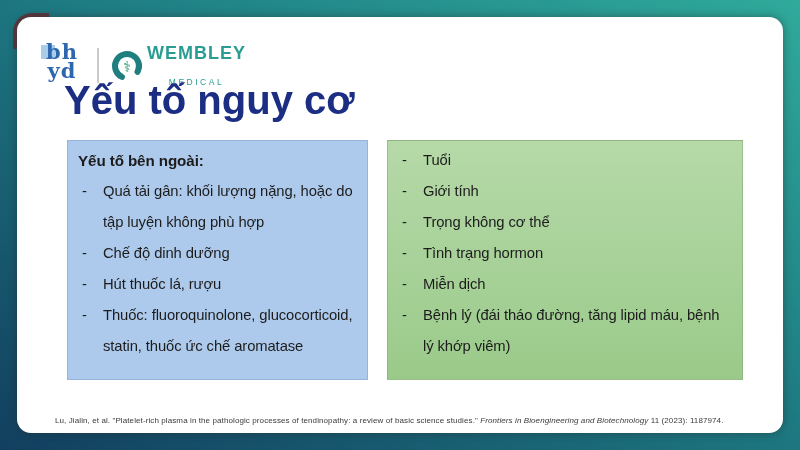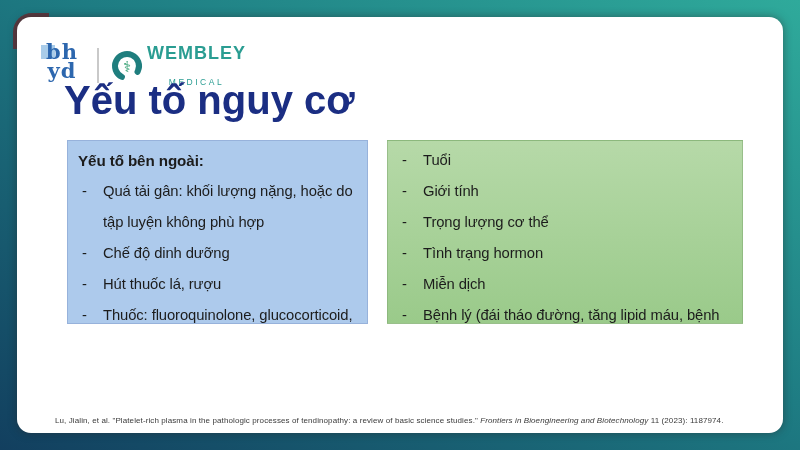--- a/index.html
+++ b/index.html
@@ -38,21 +38,21 @@
   .page-title{
     position:absolute; left:64px; top:78px; z-index:3;
     font-size:40px; font-weight:bold; color:#1b2e83; letter-spacing:0;
   }
 
   .boxes{
     position:absolute; left:67px; top:140px; width:676px; height:252px;
     display:flex; gap:19px; z-index:3;
   }
   .factor-box{
-    height:184px; padding:4px 10px 12px 10px; overflow:hidden;
+    height:240px; padding:4px 10px 12px 10px; overflow:hidden;
     font-size:14.8px; color:#1c1c1c; letter-spacing:-0.1px;
   }
   .factor-box .heading{ font-weight:bold; line-height:31px; font-size:15.2px; }
   .bullet-item{ display:flex; line-height:31px; }
   .bullet-dash{ flex:0 0 25px; padding-left:4px; }
   .bullet-text{ flex:1; }
 
   .box-external{
     width:301px; background:#adcaec; border:1px solid rgba(140,165,210,0.65);
   }
@@ -121,21 +121,21 @@
       <div class="bullet-item">
         <span class="bullet-dash">-</span>
         <span class="bullet-text">Tuổi</span>
       </div>
       <div class="bullet-item">
         <span class="bullet-dash">-</span>
         <span class="bullet-text">Giới tính</span>
       </div>
       <div class="bullet-item">
         <span class="bullet-dash">-</span>
-        <span class="bullet-text">Trọng lượng cơ thể</span>
+        <span class="bullet-text">Trọng không cơ thể</span>
       </div>
       <div class="bullet-item">
         <span class="bullet-dash">-</span>
         <span class="bullet-text">Tình trạng hormon</span>
       </div>
       <div class="bullet-item">
         <span class="bullet-dash">-</span>
         <span class="bullet-text">Miễn dịch</span>
       </div>
       <div class="bullet-item">

